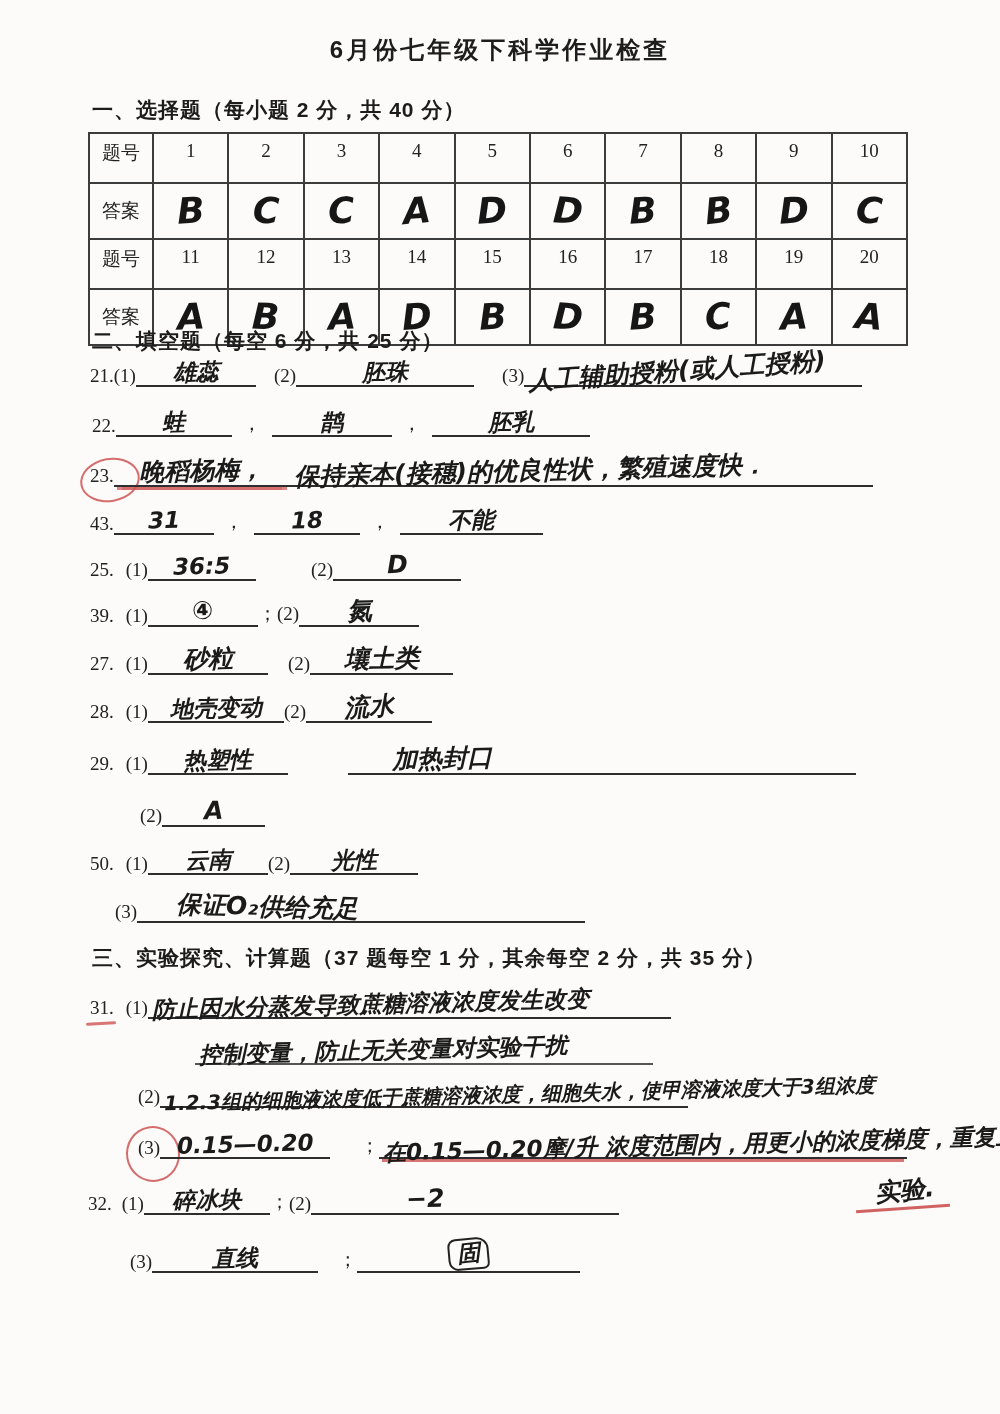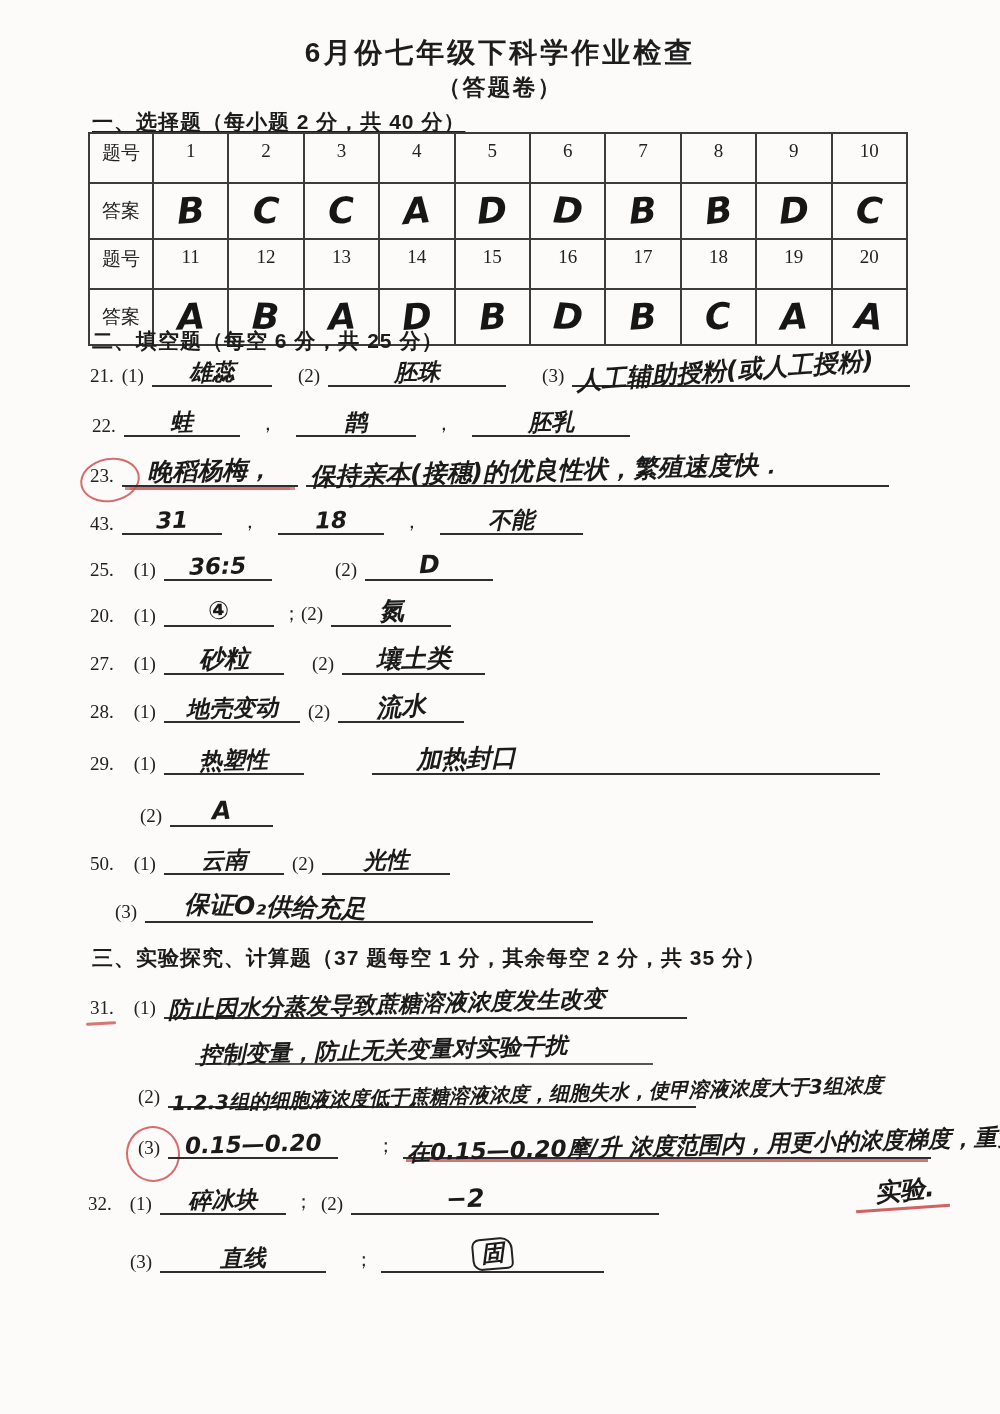--- a/index.html
+++ b/index.html
@@ -2,23 +2,23 @@
 <html><head>
 <meta charset="utf-8">
 <style>
   html,body{margin:0;padding:0;background:#d9d9d9;}
   .page{
     position:relative;width:1000px;height:1414px;margin:0 auto;
     background:#fcfbf9;overflow:hidden;
     font-family:"Liberation Serif", serif;color:#222;
   }
   .abs{position:absolute;}
-  .row{position:absolute;display:flex;align-items:flex-end;gap:8px;}
+  .row{position:absolute;display:flex;align-items:flex-end;}
   .title{width:100%;text-align:center;font-family:"Liberation Sans",sans-serif;
-    font-weight:700;font-size:28px;letter-spacing:3px;color:#1d1d1d;}
+    font-weight:700;font-size:24px;letter-spacing:3px;color:#1d1d1d;}
   .subtitle{width:100%;text-align:center;font-family:"Liberation Sans",sans-serif;
     font-weight:700;font-size:23px;letter-spacing:2px;color:#1d1d1d;}
   .sec-head{font-family:"Liberation Sans",sans-serif;font-weight:700;
     font-size:21px;color:#1c1c1c;letter-spacing:1px;}
   
   table.ans{border-collapse:collapse;table-layout:fixed;width:820px;}
   table.ans td{border:2px solid #3c3c3c;text-align:center;vertical-align:middle;
     font-size:19px;padding:0;overflow:visible;}
   td.lab{width:62px;font-size:18px;}
   tr.numrow td{height:42px;vertical-align:top;padding-top:6px;}
@@ -49,23 +49,22 @@
     padding:1px 7px 3px 7px;transform:rotate(-5deg);}
   .tilt-up{transform:rotate(-4deg);}
   .tilt-dn{transform:rotate(1.5deg);}
 </style>
 </head>
 <body>
 
 <div class="page">
 
   <div class="abs title" style="top:34px;left:0;">6月份七年级下科学作业检查</div>
-  <div class="abs subtitle" style="top:72px;left:0;">（答题卷）</div>
-
-  <div class="abs sec-head" style="top:108px;left:92px;text-decoration:underline;">一、选择题（每小题 2 分，共 40 分）</div>
+
+  <div class="abs sec-head" style="top:96px;left:92px;">一、选择题（每小题 2 分，共 40 分）</div>
 
   <table class="ans abs" style="top:132px;left:88px;">
     <tbody>
         <tr class="numrow">
       <td class="lab">题号</td>
       <td>1</td>
       <td>2</td>
       <td>3</td>
       <td>4</td>
       <td>5</td>
@@ -156,21 +155,21 @@
 
   <div class="row" style="top:552px;left:90px;">
     <span class="qnum">25.</span>
     <span class="part" style="margin-left:12px;">(1)</span>
     <span class="blank" style="width:100px;"><span class="hw">36:5</span></span>
     <span class="part" style="margin-left:55px;">(2)</span>
     <span class="blank" style="width:120px;"><span class="hw hw-lg">D</span></span>
   </div>
 
   <div class="row" style="top:598px;left:90px;">
-    <span class="qnum">20.</span>
+    <span class="qnum">39.</span>
     <span class="part" style="margin-left:12px;">(1)</span>
     <span class="blank" style="width:102px;"><span class="hw hw-lg">④</span></span>
     <span class="part">；(2)</span>
     <span class="blank" style="width:112px;"><span class="hw hw-lg">氮</span></span>
   </div>
 
   <div class="row" style="top:646px;left:90px;">
     <span class="qnum">27.</span>
     <span class="part" style="margin-left:12px;">(1)</span>
     <span class="blank" style="width:112px;"><span class="hw hw-lg">砂粒</span></span>

